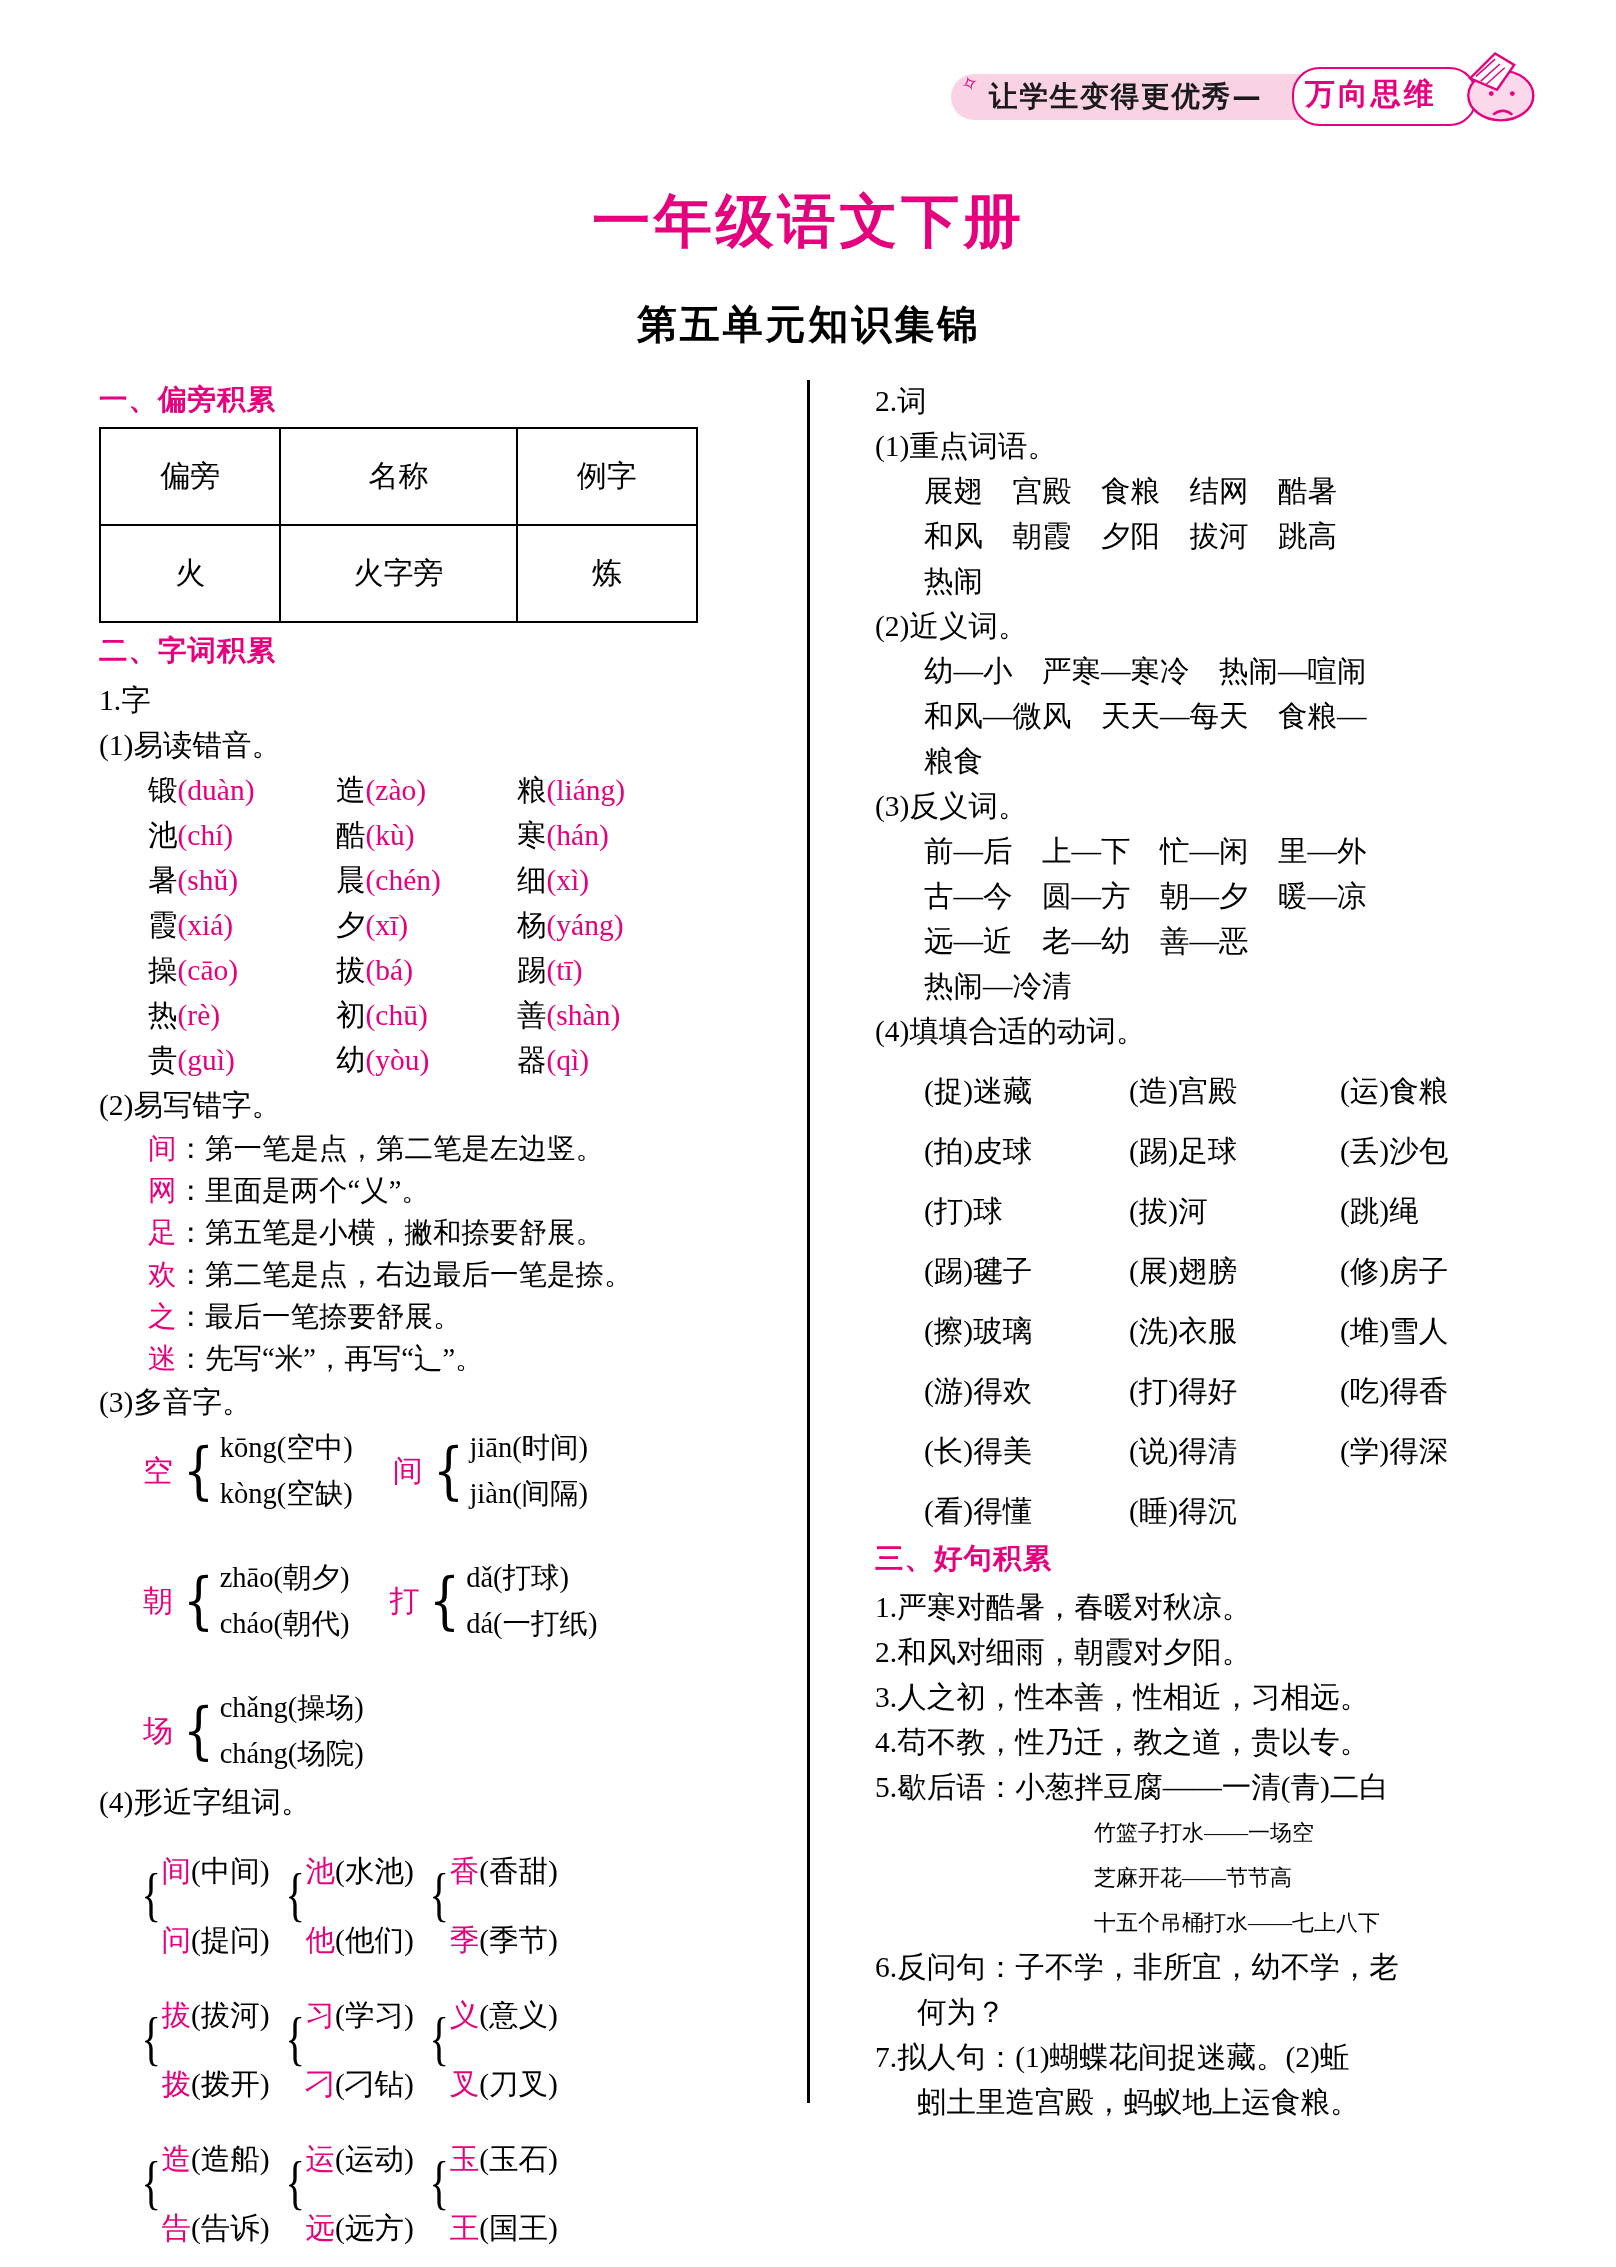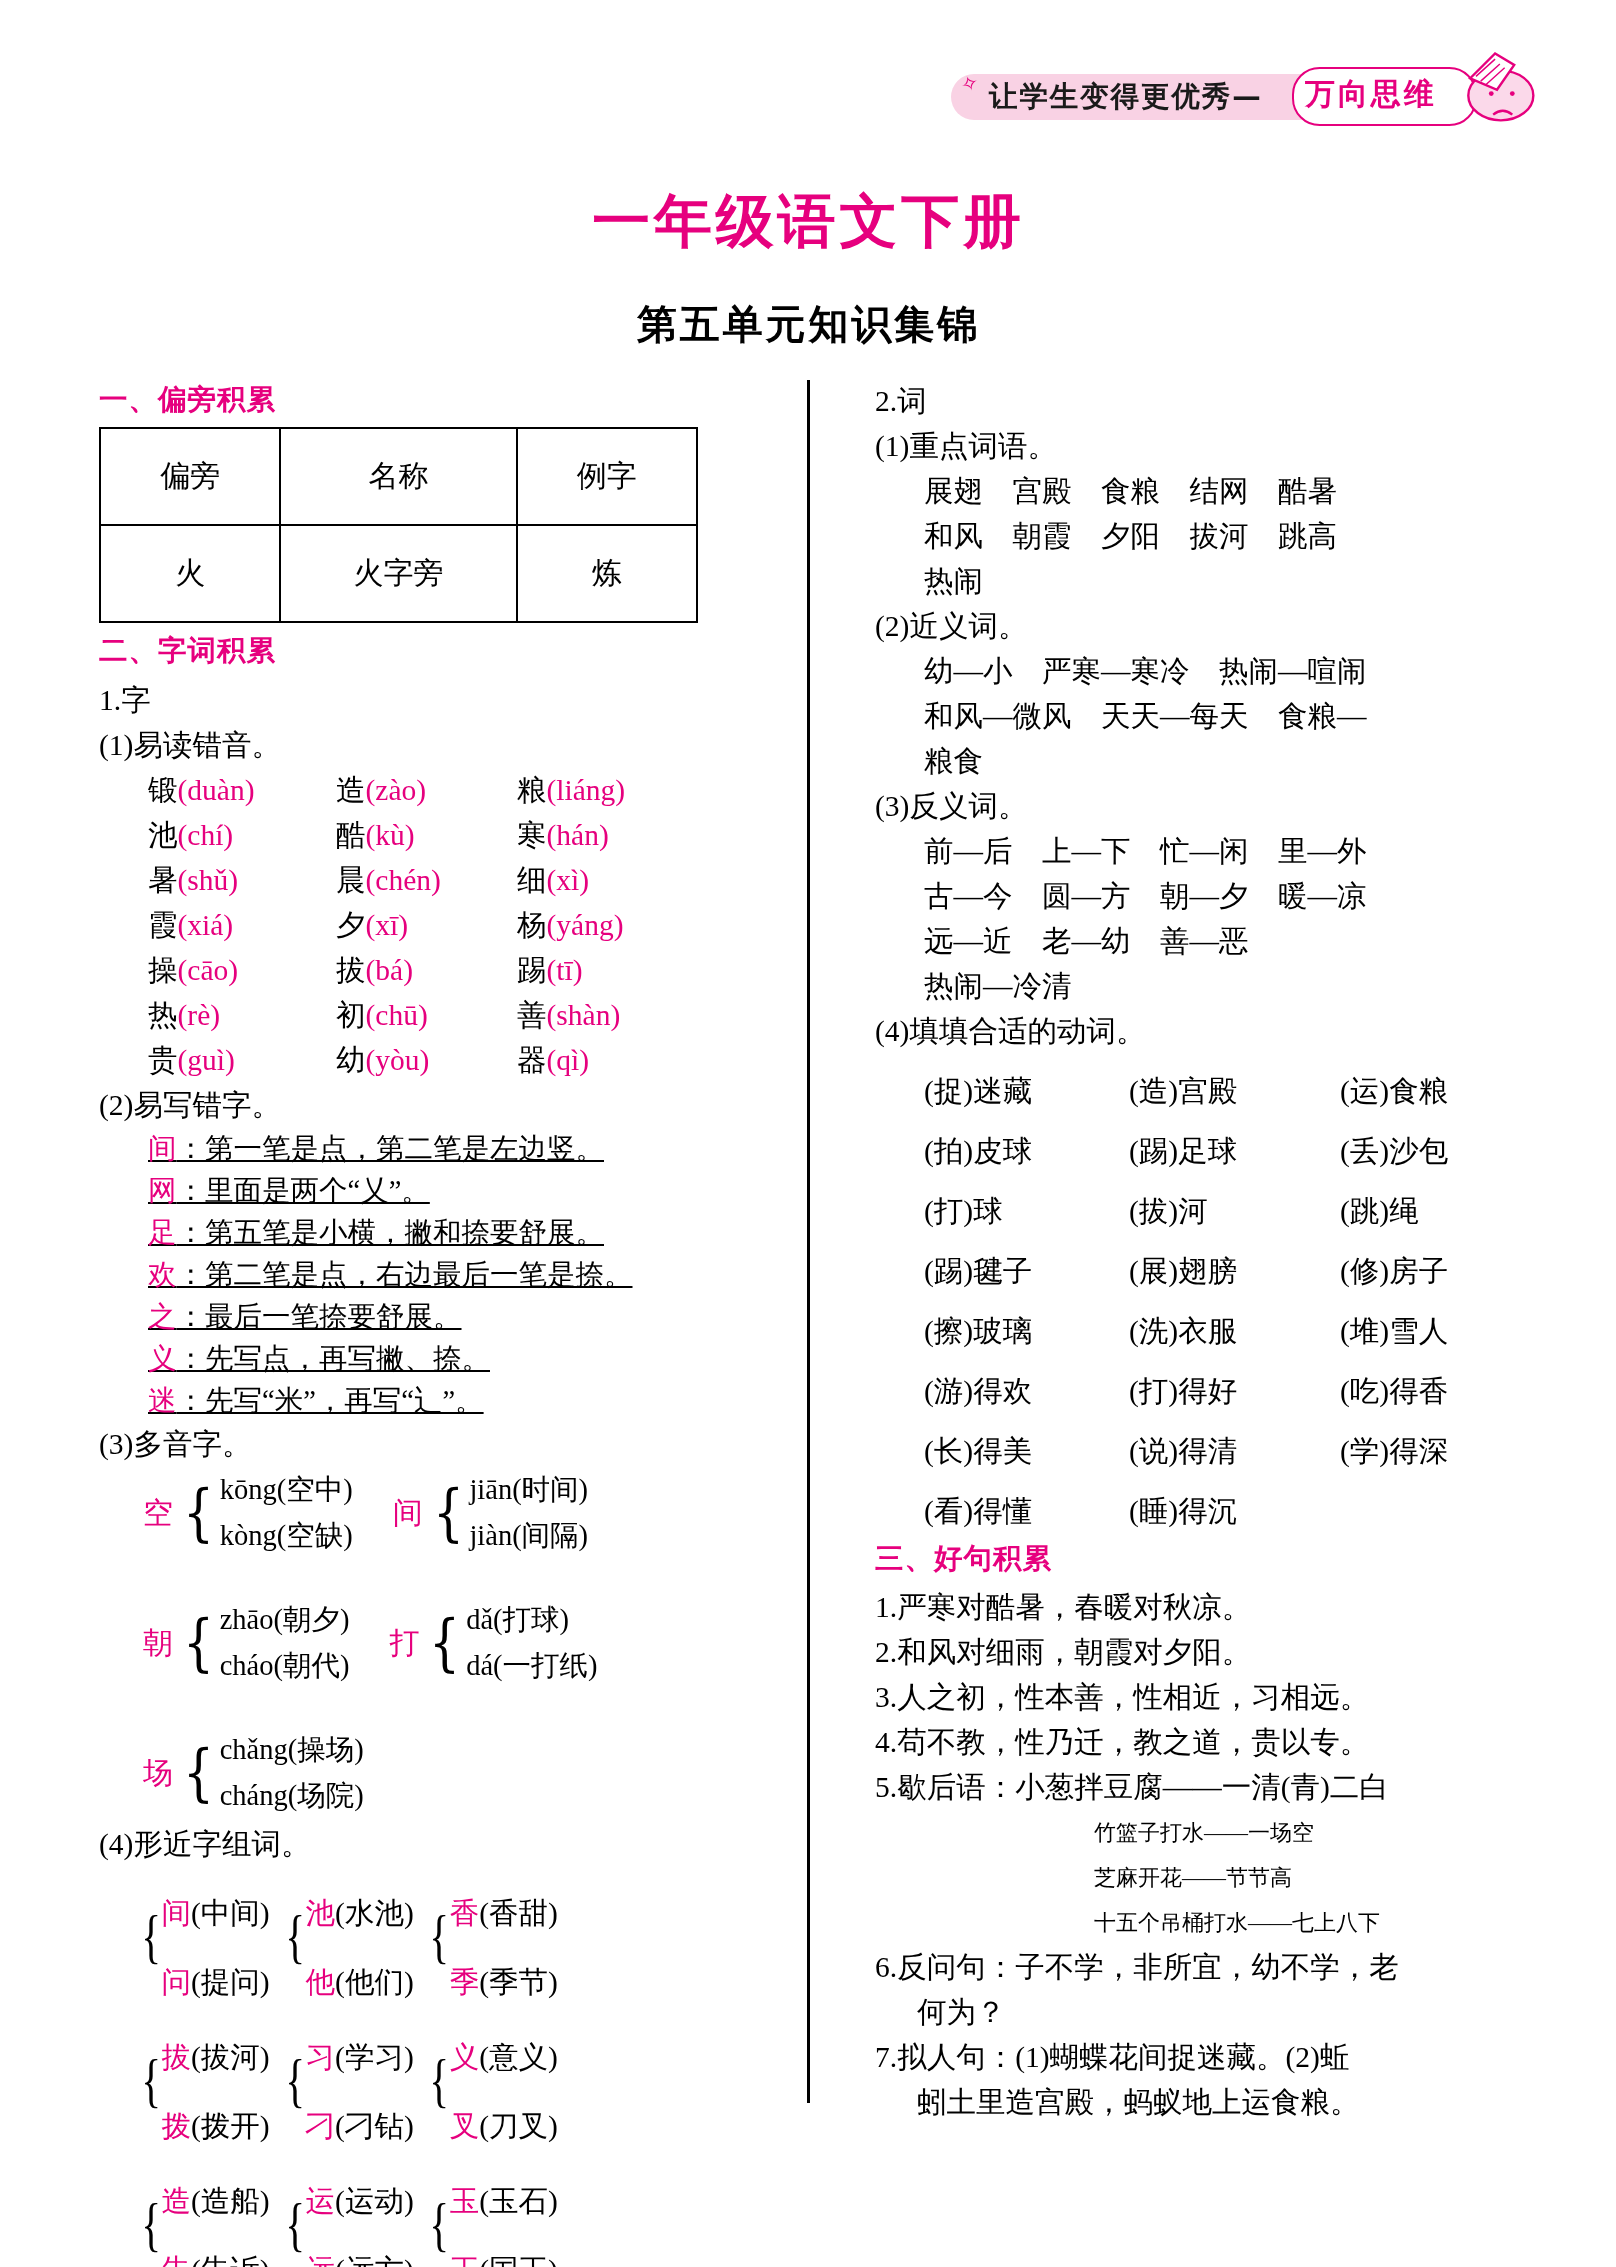--- a/index.html
+++ b/index.html
@@ -82,21 +82,21 @@
     font-family:"DejaVu Sans","Liberation Sans",sans-serif;
     letter-spacing:1px;
     margin:0 0 5.7px 0;
   }
   .lvl1{font-size:29.5px;line-height:45px;margin:0;}
   .lvl2{font-size:29.5px;line-height:45px;margin:0;}
   .indent{padding-left:49px;}
   .pink{color:#e6007e;}
   .blk{color:#000;}
   .py{color:#e6007e;}
-  .row{white-space:nowrap;text-decoration:underline;}
+  .row{white-space:nowrap;}
 
   
   table.pb{
     border-collapse:collapse;margin:5.7px 0 7.6px 0;
     width:599px;
   }
   table.pb td{
     border:2.9px solid #000;
     text-align:center;
     font-size:30px;
@@ -210,21 +210,20 @@
     <div><span class="blk">器</span><span class="py">(qì)</span></div>
   </div>
 
   <p class="lvl2">(2)易写错字。</p>
   <div class="indent">
     <div class="row"><span class="pink">间</span><span class="blk">：第一笔是点，第二笔是左边竖。</span></div>
     <div class="row"><span class="pink">网</span><span class="blk">：里面是两个“乂”。</span></div>
     <div class="row"><span class="pink">足</span><span class="blk">：第五笔是小横，撇和捺要舒展。</span></div>
     <div class="row"><span class="pink">欢</span><span class="blk">：第二笔是点，右边最后一笔是捺。</span></div>
     <div class="row"><span class="pink">之</span><span class="blk">：最后一笔捺要舒展。</span></div>
-    <div class="row"><span class="pink">义</span><span class="blk">：先写点，再写撇、捺。</span></div>
     <div class="row"><span class="pink">迷</span><span class="blk">：先写“米”，再写“辶”。</span></div>
   </div>
 
   <p class="lvl2">(3)多音字。</p>
   <div class="dy-wrap">
     <div class="dy">
       <span class="dy-ch">空</span>
       <span class="dy-brace">{</span>
       <span class="dy-rows">
         <div>kōng(空中)</div>

